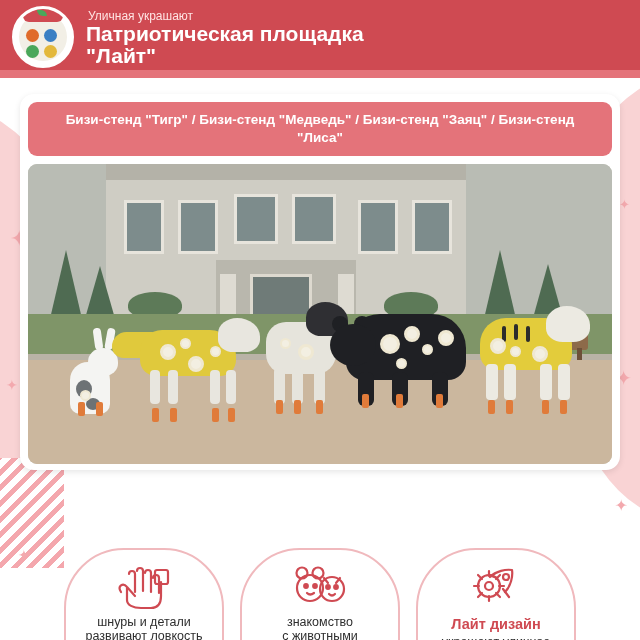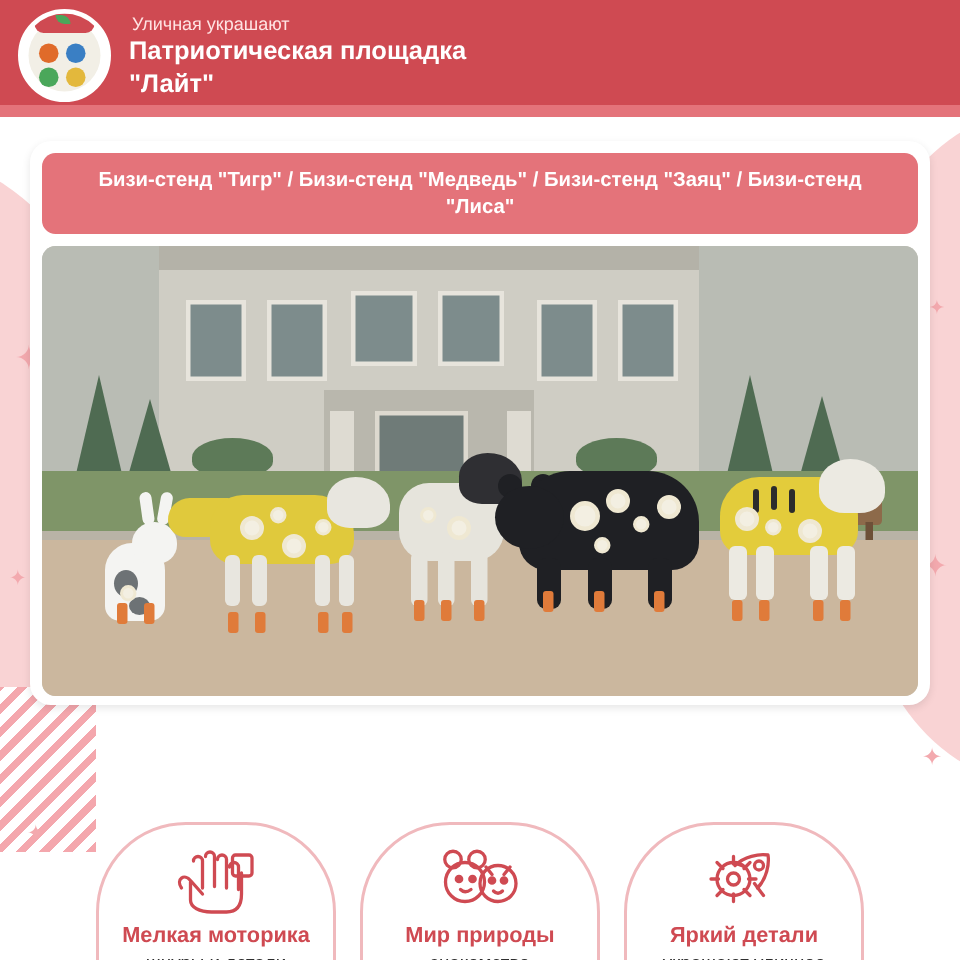--- a/index.html
+++ b/index.html
@@ -77,21 +77,21 @@
     left: 88px;
     top: 9px;
     color: #ffe3e3;
     font-size: 12px;
   }
   .header-title {
     position: absolute;
     left: 86px;
     top: 23px;
     color: #ffffff;
-    font-size: 17px;
+    font-size: 21px;
     font-weight: bold;
     line-height: 22px;
     white-space: pre-line;
   }
   .made-in {
     position: absolute;
     right: 10px;
     top: 6px;
     text-align: right;
   }
@@ -461,21 +461,20 @@
       <svg width="58" height="48" viewBox="0 0 58 48" fill="none" stroke="#cf4a52" stroke-width="2.2" stroke-linecap="round" stroke-linejoin="round">
         <path d="M6 30 C2 24, 8 20, 12 25 L20 34"></path>
         <path d="M14 12 C14 8, 20 8, 20 12 L20 30"></path>
         <path d="M22 9 C22 5, 28 5, 28 9 L28 29"></path>
         <path d="M30 11 C30 7, 36 7, 36 11 L36 30"></path>
         <path d="M38 16 C38 12, 44 12, 44 16 L44 31"></path>
         <path d="M12 26 L12 38 C12 43, 18 46, 26 46 L36 46 C44 46, 46 40, 46 34 L46 20"></path>
         <rect x="40" y="8" width="13" height="14" rx="2"></rect>
       </svg>
     </div>
-    <div class="feature-title">Мелкая моторика</div>
     <div class="feature-text">шнуры и детали
 развивают ловкость
 пальцев</div>
   </div>
 
   <div class="feature">
     <div class="feature-icon">
       <svg width="58" height="48" viewBox="0 0 58 48" fill="none" stroke="#cf4a52" stroke-width="2.2" stroke-linecap="round" stroke-linejoin="round">
         <circle cx="19" cy="26" r="13"></circle>
         <circle cx="11" cy="11" r="5.5"></circle>
@@ -483,36 +482,35 @@
         <circle cx="15" cy="24" r="1.8" fill="#cf4a52"></circle>
         <circle cx="24" cy="24" r="1.8" fill="#cf4a52"></circle>
         <path d="M16 31 q3 3 7 0"></path>
         <circle cx="41" cy="27" r="12"></circle>
         <path d="M33 16 l4 5 M49 16 l-4 5"></path>
         <circle cx="37" cy="25" r="1.8" fill="#cf4a52"></circle>
         <circle cx="45" cy="25" r="1.8" fill="#cf4a52"></circle>
         <path d="M38 32 q3 3 6 0"></path>
       </svg>
     </div>
-    <div class="feature-title">Мир природы</div>
     <div class="feature-text">знакомство
 с животными
 и окружающим
 миром</div>
   </div>
 
   <div class="feature">
     <div class="feature-icon">
       <svg width="58" height="48" viewBox="0 0 58 48" fill="none" stroke="#cf4a52" stroke-width="2.2" stroke-linecap="round" stroke-linejoin="round">
         <circle cx="22" cy="24" r="11"></circle>
         <circle cx="22" cy="24" r="4"></circle>
         <path d="M22 9 v5 M22 34 v5 M7 24 h5 M32 24 h5 M11 13 l4 4 M33 13 l-4 4 M11 35 l4 -4 M33 35 l-4 -4"></path>
         <path d="M38 30 C44 24, 46 14, 45 8 C39 7, 29 9, 23 15"></path>
         <path d="M36 27 l6 8 M30 16 l-8 -3"></path>
         <circle cx="39" cy="15" r="3"></circle>
       </svg>
     </div>
-    <div class="feature-title">Яркий детали</div>
+    <div class="feature-title">Лайт дизайн</div>
     <div class="feature-text">украшают уличное
 пространство</div>
   </div>
 
 </div>
 
 </body></html>

